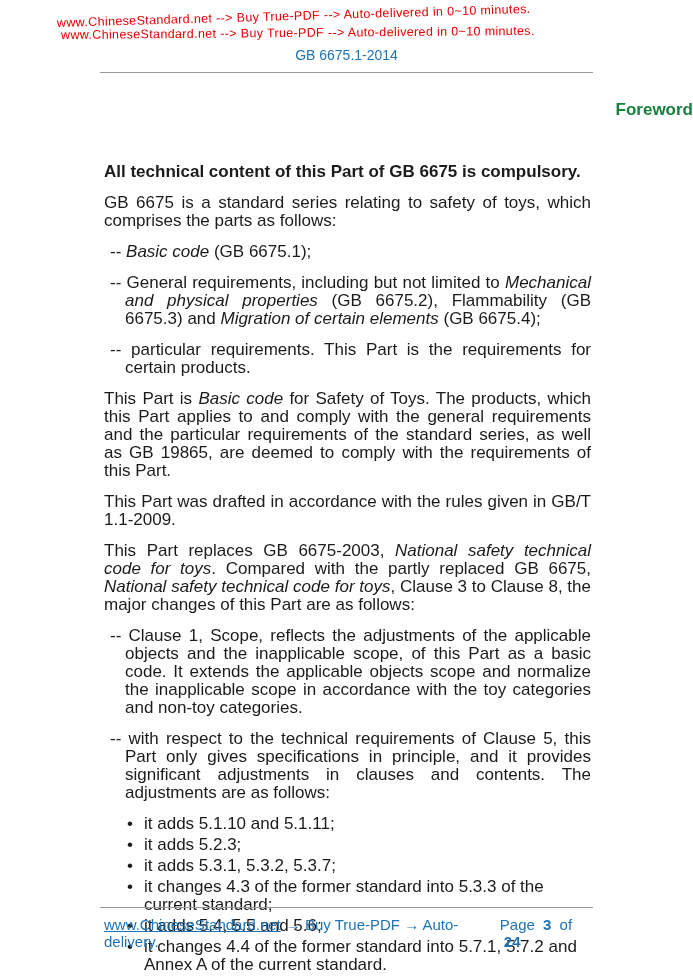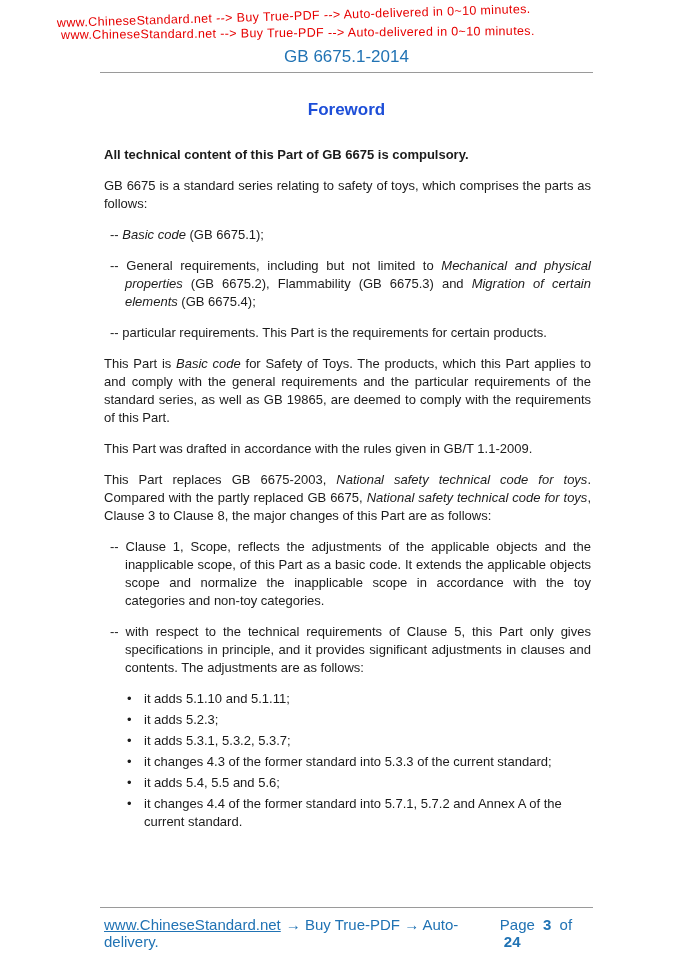--- a/index.html
+++ b/index.html
@@ -22,49 +22,49 @@
     color: var(--watermark-red, #e60000);
     transform-origin: left center;
   }
   .wm1 { top: 16px; left: 57px; transform: rotate(-1.7deg); }
   .wm2 { top: 28px; left: 61px; transform: rotate(-0.5deg); }
 
   .doc-number {
     position: absolute;
     top: 47px; left: 0; right: 0;
     text-align: center;
-    font-size: 17px;
+    font-size: 14px;
     color: var(--accent-blue, #2173b4);
   }
 
   .header-rule {
     position: absolute;
     top: 72px; left: 100px; right: 100px;
     border: none;
     border-top: 1px solid #9a9a9a;
     margin: 0;
   }
 
   .title {
     position: absolute;
     top: 100px; left: 0; right: 0;
     margin: 0;
-    text-align: center;
+    text-align: right;
     font-size: 17px;
     font-weight: bold;
-    color: #1d4ed8;
+    color: #15803d;
   }
 
   
   .body {
     position: absolute;
-    top: 146px;
+    top: 163px;
     left: 104px;
     width: 487px;
-    font-size: 13px;
+    font-size: 17px;
     line-height: 18px;
   }
   .para { margin: 0 0 13px; text-align: justify; }
   .para.dash {
     margin-left: 6px;
     padding-left: 15px;
     text-indent: -15px;
   }
   .para.bullet {
     margin: 0 0 3px 20px;

